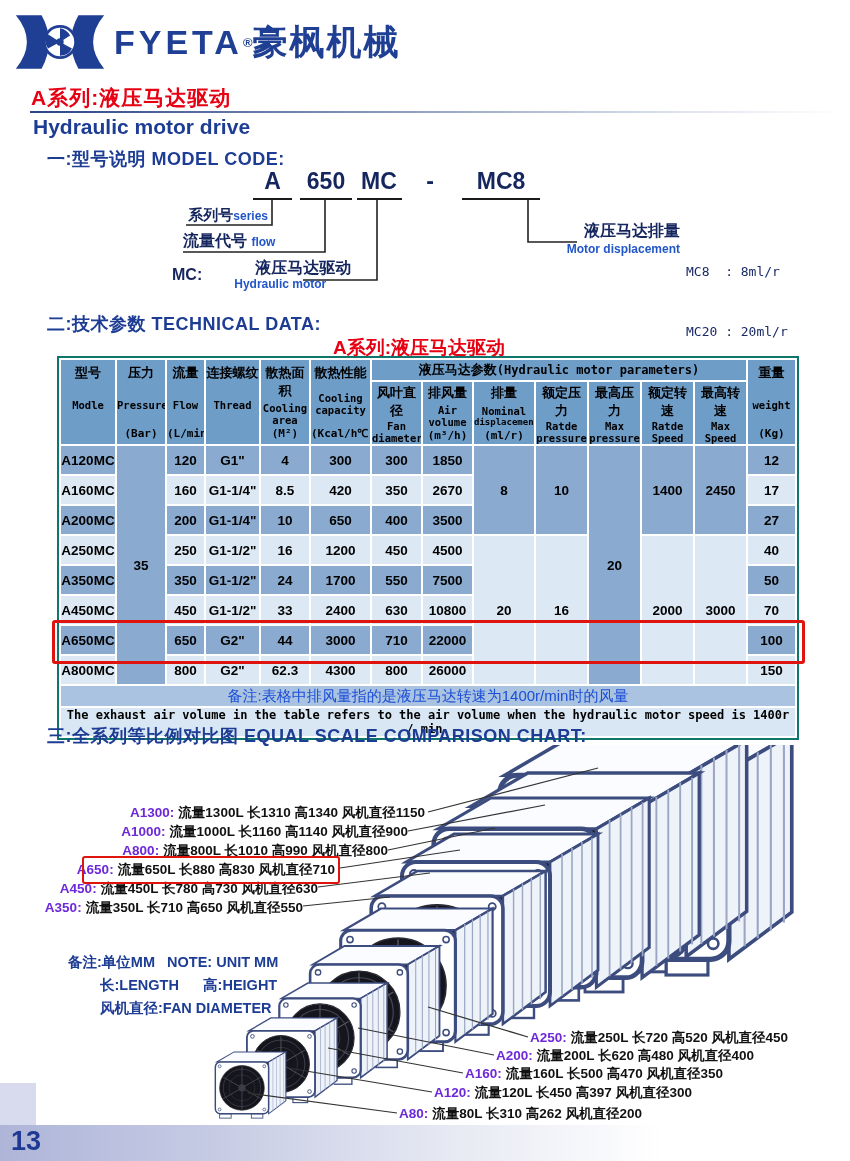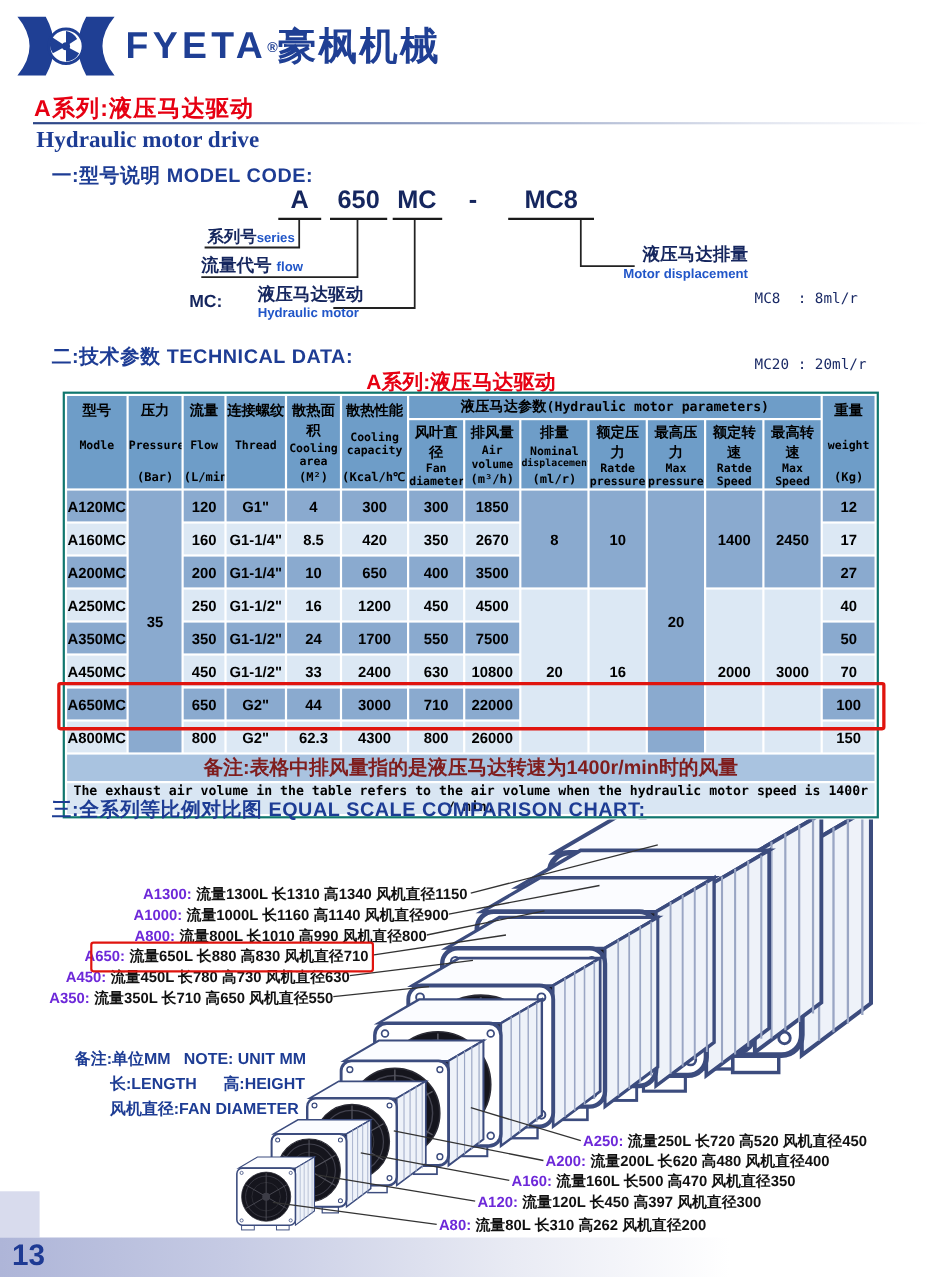--- a/index.html
+++ b/index.html
@@ -30,21 +30,21 @@
   .hdr{background:#6e9dc8;}
   .hcell{height:84px;display:flex;flex-direction:column;justify-content:space-between;padding:4px 0;box-sizing:border-box;}
   .hcell2{height:62px;display:flex;flex-direction:column;justify-content:space-between;padding:2px 0;box-sizing:border-box;}
   .ghead{height:20px;font-size:13px;font-weight:bold;color:#000;}
   .ghead .gh-en{font-family:"DejaVu Sans Mono",monospace;font-size:12px;}
   tr.dark td{background:#8aaacf;}
   tr.light td{background:#dce8f4;}
   td.cdark{background:#8aaacf !important;}
   td.clight{background:#dce8f4 !important;}
   td.val{height:28px;font-weight:bold;font-size:13.5px;color:#000;}
-  td.note1{background:#a9c3e0;font-weight:bold;font-size:18px;color:#7f1d1d;height:20px;}
+  td.note1{background:#a9c3e0;font-weight:normal;font-size:15px;color:#1d4ed8;height:20px;}
   td.note2{background:#d9e6f3;font-family:"DejaVu Sans Mono",monospace;font-weight:bold;font-size:12px;color:#000;height:18px;}
   .red-box{position:absolute;border:3px solid #e0140e;border-radius:3px;z-index:30;pointer-events:none;}
   
   .cmp-label{position:absolute;white-space:nowrap;font-size:13.5px;font-weight:bold;color:#111;z-index:20;}
   .cmp-label .mdl{color:#6d28d9;margin-right:4px;}
   .cmp-note{color:#1d3c94;font-weight:bold;font-size:14.5px;white-space:pre;z-index:20;}
   
   .foot-strip{background:#d8dbed;}
   .foot-bar{background:linear-gradient(90deg,#aeb5d8 0%,#c6cbe4 25%,#e9ebf4 55%,#ffffff 78%);}
   .page-num{color:#1e3a93;font-weight:bold;font-size:27px;}
@@ -67,21 +67,21 @@
       </g>
     </svg>
   </span>
   <span class="brand-en">FYETA</span>
     <span class="brand-reg">®</span>
     <span class="brand-cn">豪枫机械</span>
 </div>
 
 <div class="abs series-cn" style="left:31px;top:84px;">A系列:液压马达驱动</div>
 <div class="abs divider" style="left:30px;top:111px;width:815px;"></div>
-<div class="abs series-en" style="left:33px;top:115px;font-family:Liberation Serif, serif;">Hydraulic motor drive</div>
+<div class="abs series-en" style="left:33px;top:115px;">Hydraulic motor drive</div>
 
 <div class="abs sec-title" style="left:47px;top:147px;">一:型号说明 MODEL CODE:</div>
 
 <div class="abs" style="left:0;top:165px;width:850px;height:150px;">
   <svg class="abs" style="left:0;top:0;" width="850" height="150" viewBox="0 0 850 150">
     <g stroke="#1a1a1a" stroke-width="2">
       <line x1="253" y1="34" x2="292" y2="34"></line>
       <line x1="300" y1="34" x2="352" y2="34"></line>
       <line x1="357" y1="34" x2="402" y2="34"></line>
       <line x1="462" y1="34" x2="540" y2="34"></line>
@@ -102,21 +102,21 @@
   <div class="abs" style="left:186px;top:41px;width:82px;text-align:right;white-space:nowrap;">
     <span class="mc-label-cn">系列号</span><span class="mc-label-en">series</span>
   </div>
   <div class="abs" style="left:183px;top:66px;white-space:nowrap;">
     <span class="mc-label-cn" style="font-size:16px;">流量代号</span>
     <span class="mc-label-en">flow</span>
   </div>
   <div class="abs" style="left:172px;top:93px;white-space:nowrap;display:flex;align-items:flex-start;gap:32px;">
     <span class="mc-label-cn" style="font-size:16px;margin-top:8px;">MC:</span>
     <span style="display:inline-block;">
-      <span class="mc-label-cn" style="font-size:16px;display:block;">液压马达驱动</span>
+      <span class="mc-label-cn" style="font-size:16px;display:block;margin-left:21px;">液压马达驱动</span>
       <span class="mc-label-en" style="display:block;margin-top:-2px;">Hydraulic motor</span>
     </span>
   </div>
   <div class="abs" style="left:560px;top:56px;width:120px;text-align:right;">
     <span class="mc-label-cn" style="font-size:16px;display:block;">液压马达排量</span>
     <span class="mc-label-en" style="display:block;">Motor displacement</span>
   </div>
   <div class="abs mc-vals" style="left:686px;top:57px;">
     <span style="display:block;">MC8  : 8ml/r</span>
     <span style="display:block;">MC20 : 20ml/r</span>

